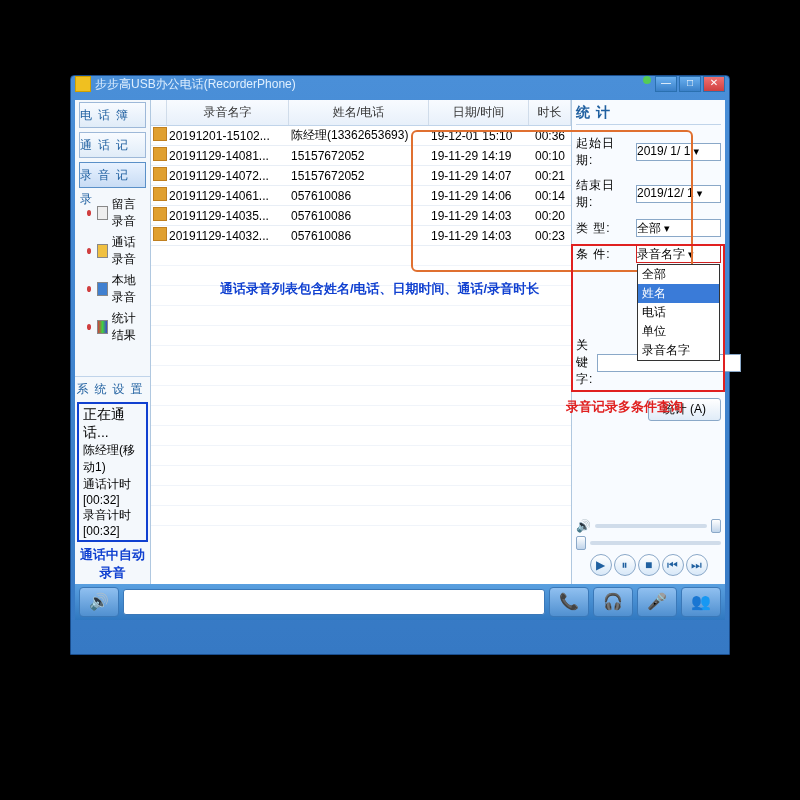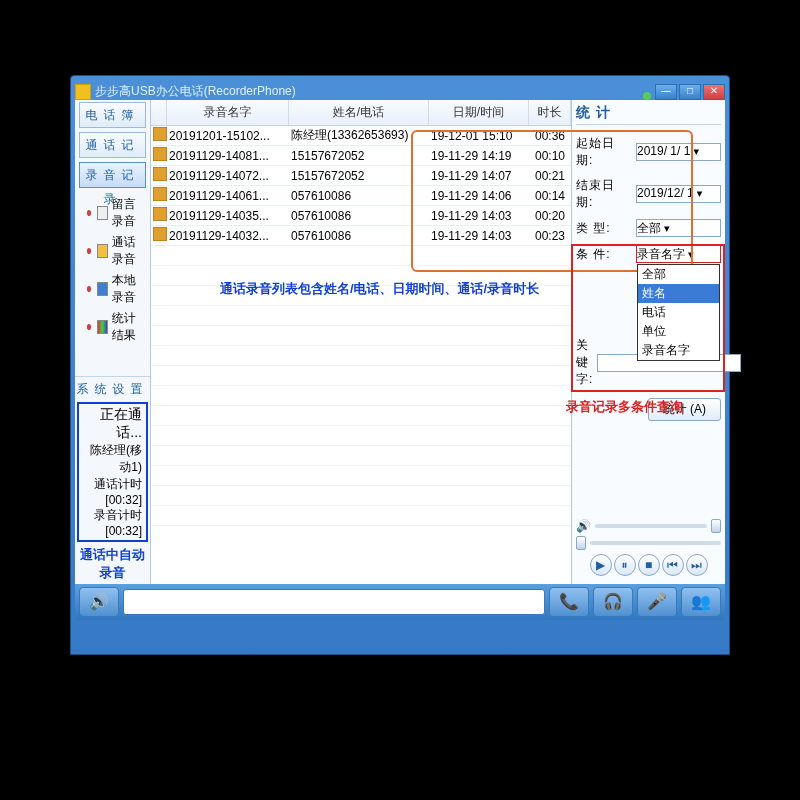--- a/index.html
+++ b/index.html
@@ -1,45 +1,45 @@
 <!DOCTYPE html>
 <html><head>
 <meta charset="utf-8">
 <style>
 *{box-sizing:border-box;margin:0;padding:0;font-family:"Microsoft YaHei",SimSun,sans-serif;font-size:12px}
 body{background:#000;width:800px;height:800px;position:relative}
 .window{position:absolute;left:70px;top:75px;width:660px;height:580px;background:linear-gradient(#4a8fd8,#3679c4);border:1px solid #1a4d8c;border-radius:4px 4px 0 0}
-.titlebar{height:24px;display:flex;align-items:flex-end;padding:0 4px;color:#fff}
+.titlebar{height:24px;display:flex;align-items:flex-start;padding:0 4px;color:#fff}
 .titlebar .ticon{width:16px;height:16px;background:#f0c020;border:1px solid #d0a000;margin-right:4px}
 .titlebar .title{flex:1;color:#e0f0ff;font-size:12px}
 .sysbtns{display:flex;gap:2px}
 .sysbtn{width:22px;height:16px;background:linear-gradient(#6ab0f0,#3a80c8);border:1px solid #2a70b0;color:#fff;text-align:center;line-height:12px;font-size:10px}
 .sysbtn.close{background:linear-gradient(#f07070,#d04040)}
 .greendot{width:8px;height:8px;background:#5c5;border-radius:50%;margin-right:4px}
 .toolbar{height:30px;background:linear-gradient(#5798d8,#3a7bc0);display:flex;align-items:center;padding:0 6px;gap:2px}
 .tbtn{display:flex;align-items:center;color:#fff;padding:2px 6px;gap:4px;cursor:pointer}
 .ticon2{width:18px;height:18px;display:inline-block}
 .reel{background:radial-gradient(#fff 20%,#888 30%,#fff 40%,#888 50%,#fff 60%);border-radius:50%;border:1px solid #666}
 .pencil{background:#fff;border:1px solid #aaa;position:relative}
 .pencil::after{content:"✎";position:absolute;left:1px;top:-1px;color:#06c;font-size:14px}
 .card{background:#fff;border:1px solid #aaa}
 .del{border:2px solid #fff;border-radius:50%;position:relative}
 .del::after{content:"✕";color:#fff;position:absolute;left:2px;top:-1px;font-size:11px}
 .trash{border:1px solid #fff;border-bottom:2px solid #fff;width:14px;height:16px}
 .spacer{flex:1}
 .body{display:flex;height:calc(100% - 94px);background:#fff;margin:0 4px}
 .sidebar{width:130px;border-right:1px solid #b0c8e0;display:flex;flex-direction:column;background:#f4f8fc}
-.navbtn{height:26px;border:1px solid #9db8d8;margin:2px 4px;background:linear-gradient(#f8fbff,#e0ecf8);text-align:center;line-height:24px;color:#2060a0;letter-spacing:6px;cursor:pointer}
+.navbtn{height:26px;border:1px solid #9db8d8;margin:2px 4px;background:linear-gradient(#f8fbff,#e0ecf8);line-height:24px;color:#2060a0;letter-spacing:6px;cursor:pointer}
 .navbtn.active{border:1px solid #5a90c8;background:linear-gradient(#e8f2ff,#c8dcf4)}
 .tree{padding:4px 4px;flex:1}
 .tree .item{display:flex;align-items:center;padding:2px 0 2px 8px;gap:4px;cursor:pointer}
 .bullet{width:6px;height:6px;border-radius:50%;margin-right:2px}
 .sq{width:14px;height:14px;border:1px solid #888}
 .syslink{height:24px;text-align:center;line-height:24px;color:#2060a0;letter-spacing:6px;border-top:1px solid #c0d4ea;cursor:pointer}
-.callbox{border:2px solid #1040d0;margin:2px;padding:2px 4px;text-align:right}
+.callbox{border:2px solid #1040d0;margin:2px;padding:2px 4px;text-align:left}
 .callbox .big{font-size:14px}
 .autorec{text-align:center;color:#1040d0;font-weight:bold;font-size:13px;padding:2px 0}
 .main{flex:1;display:flex;flex-direction:column}
 .thead{display:flex;background:linear-gradient(#f8fbff,#e8f0fa);border-bottom:1px solid #c0d4ea}
 .th{padding:4px 2px;text-align:center;border-right:1px solid #d0dcea;color:#333}
 .tr{display:flex;border-bottom:1px solid #e8eef6;height:20px;align-items:center}
 .td{padding:2px;overflow:hidden;white-space:nowrap}
 .c1{width:16px;text-align:center}
 .c2{width:122px}.c3{width:140px}.c4{width:100px}.c5{width:42px;text-align:center}
 .highlight-box{position:absolute;border:2px solid #e07030;border-radius:6px;pointer-events:none}

